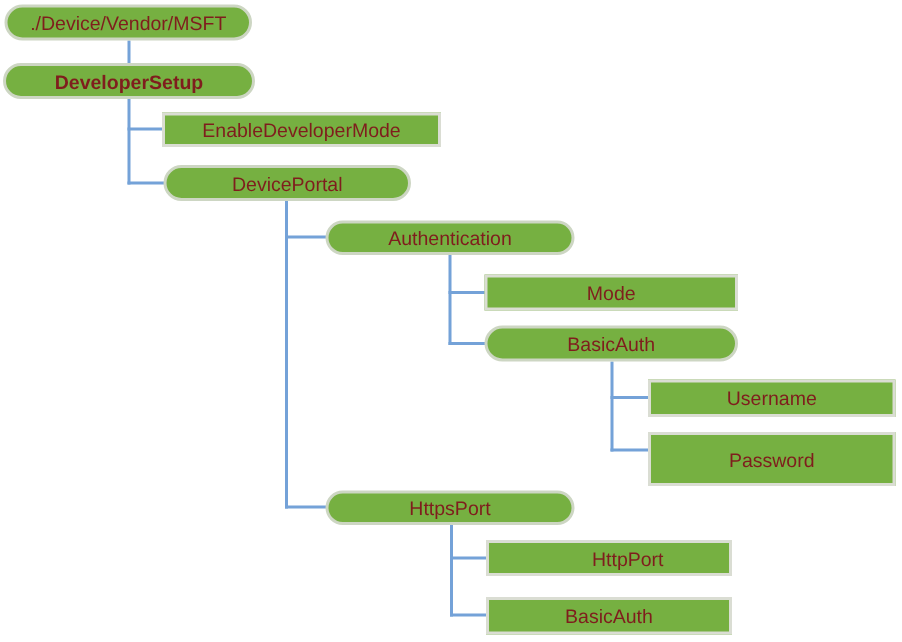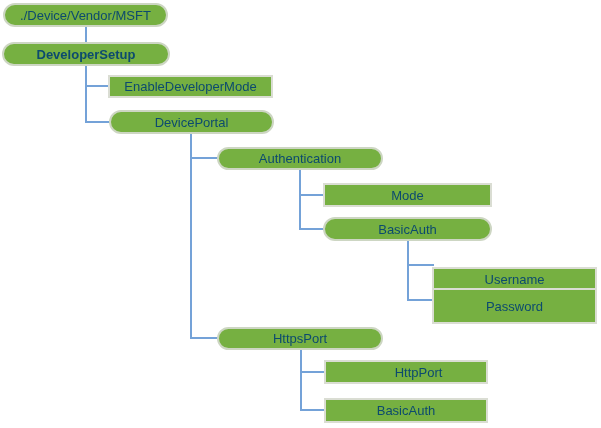--- a/index.html
+++ b/index.html
@@ -12,21 +12,21 @@
     position: relative;
     width: 601px;
     height: 428px;
     background: #ffffff;
     overflow: hidden;
   }
   .node {
     position: absolute;
     box-sizing: border-box;
     background: #76B041;
-    color: #0c4a6e;
+    color: #7f1d1d;
     font-size: 13px;
     line-height: 1;
     display: flex;
     align-items: center;
     justify-content: center;
     white-space: nowrap;
   }
   .pill {
     border: 2px solid #CDD6C3;
     border-radius: 13px;
@@ -36,26 +36,26 @@
     border-radius: 0;
   }
   .seg {
     position: absolute;
     background: #74A2D8;
   }
 
   
   .n-root     { left: 3px;   top: 3px;   width: 165px; height: 24px; }
   .n-devsetup { left: 2px;   top: 42px;  width: 168px; height: 24px; font-weight: bold; }
-  .n-edm      { left: 108px; top: 75px;  width: 165px; height: 23px; text-align: right; }
+  .n-edm      { left: 108px; top: 75px;  width: 186px; height: 23px; text-align: right; }
   .n-dportal  { left: 109px; top: 110px; width: 165px; height: 24px; }
   .n-auth     { left: 217px; top: 147px; width: 166px; height: 23px; }
   .n-mode     { left: 323px; top: 183px; width: 169px; height: 24px; }
   .n-bauth    { left: 323px; top: 217px; width: 169px; height: 24px; }
-  .n-user     { left: 432px; top: 267px; width: 165px; height: 25px; }
+  .n-user     { left: 432px; top: 253px; width: 165px; height: 25px; }
   .n-pass     { left: 432px; top: 288px; width: 165px; height: 36px; }
   .n-conn     { left: 217px; top: 327px; width: 166px; height: 23px; }
   .n-httpp    { left: 324px; top: 360px; width: 164px; height: 24px; padding-left: 25px; }
   .n-httpsp   { left: 324px; top: 398px; width: 164px; height: 25px; }
 
   
   .s1  { left: 85px;  top: 27px;  width: 2px;  height: 15px; }  
   .s2  { left: 85px;  top: 66px;  width: 2px;  height: 57px; }  
   .s3  { left: 85px;  top: 85px;  width: 24px; height: 2px;  }  
   .s4  { left: 85px;  top: 121px; width: 26px; height: 2px;  }  

